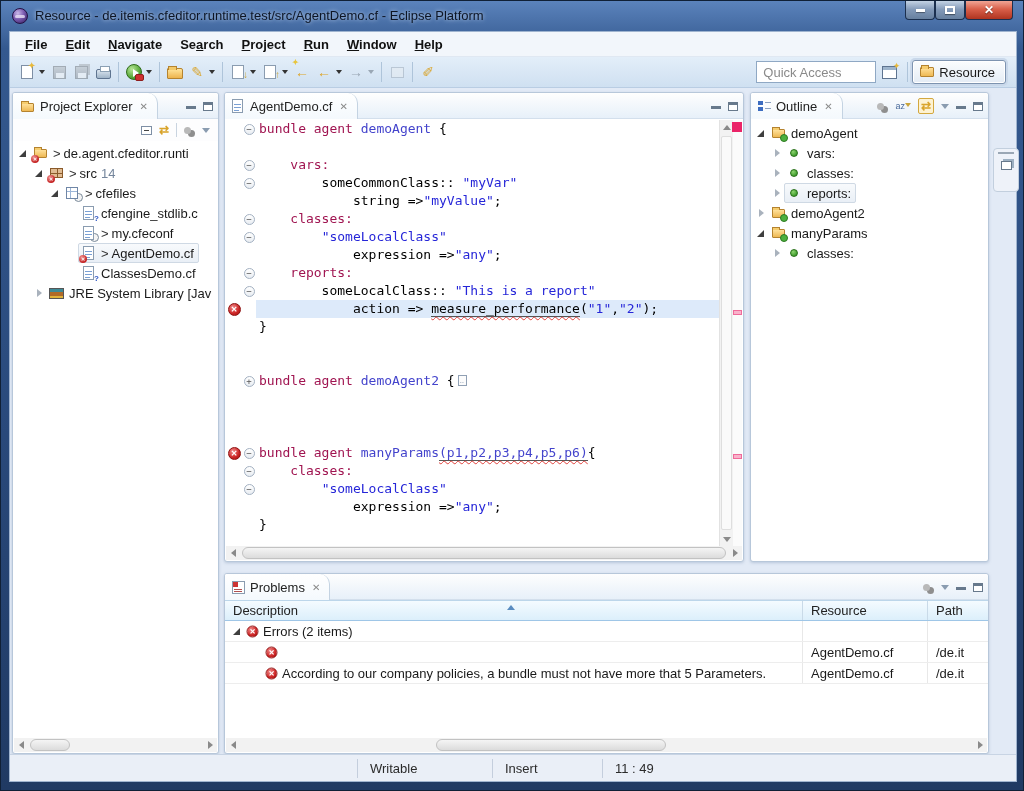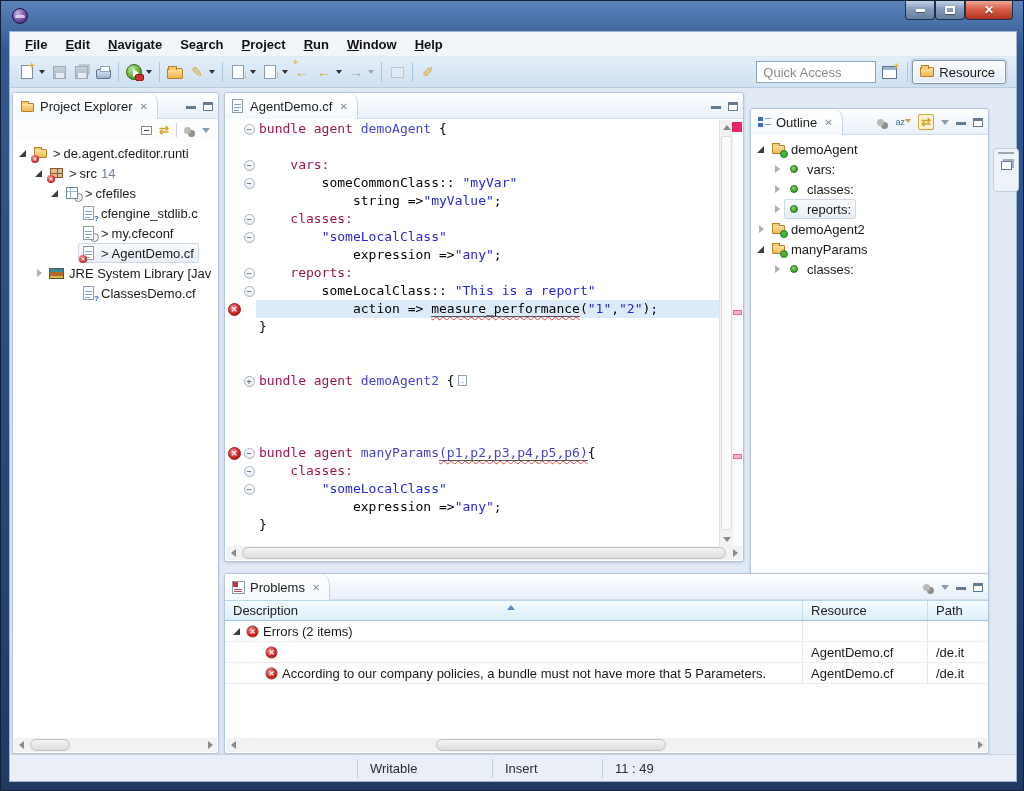--- a/index.html
+++ b/index.html
@@ -190,20 +190,21 @@
   .ic-tab-problems { width:13px; height:13px; position:relative; border:1px solid #8a9cb0; background:#fff; }
   .ic-tab-problems::before { content:""; position:absolute; left:0px; top:0px; width:5px; height:5px; background:#cc3333; }
   .ic-tab-problems::after { content:""; position:absolute; left:1px; bottom:1px; width:8px; height:1px; background:#b05050; box-shadow:0 -2px 0 0 #b05050; }
 </style>
 </head>
 <body>
 
 <div class="window">
   <div class="titlebar">
     <span class="app-icon"></span>
+    <span class="title-text">Resource - de.itemis.cfeditor.runtime.test/src/AgentDemo.cf - Eclipse Platform</span>
     <span class="win-btns">
       <span class="win-btn minb">
           <span class="glyph-min"></span>
         </span>
       <span class="win-btn maxb">
           <span class="glyph-max"></span>
         </span>
       <span class="win-btn closeb">
           <span class="glyph-x tabx-glyph">✕</span>
         </span>
@@ -364,36 +365,36 @@
             <div class="tree-row sel" style="padding-left: 51px;">
               <span class="twisty "></span>
               <span class="rowbox">
                 <span class="ticon badge-err">
                   <span class="i-file-core"></span>
                 </span>
                 <span class="dirty">&gt;</span>
                 <span class="tlabel">AgentDemo.cf</span>
               </span>
             </div>
+            <div class="tree-row" style="padding-left: 51px;">
+              <span class="twisty "></span>
+              <span class="rowbox">
+                <span class="ticon badge-q">
+                  <span class="i-file-core"></span>
+                </span>
+                <span class="tlabel">ClassesDemo.cf</span>
+              </span>
+            </div>
             <div class="tree-row" style="padding-left: 19px;">
               <span class="twisty col"></span>
               <span class="rowbox">
                 <span class="ticon">
                   <span class="i-lib-core"></span>
                 </span>
                 <span class="tlabel">JRE System Library [Jav</span>
-              </span>
-            </div>
-            <div class="tree-row" style="padding-left: 51px;">
-              <span class="twisty "></span>
-              <span class="rowbox">
-                <span class="ticon badge-q">
-                  <span class="i-file-core"></span>
-                </span>
-                <span class="tlabel">ClassesDemo.cf</span>
               </span>
             </div>
           </div>
         <div class="hscroll">
           <span class="hs-btn" style="left:0">
               <span class="tri-left"></span>
             </span>
           <span class="hthumb" style="left:16px; width:40px;"></span>
           <span class="hs-btn" style="right:0">
               <span class="tri-right"></span>
@@ -576,21 +577,21 @@
           <span class="hs-btn" style="left:0">
               <span class="tri-left"></span>
             </span>
           <span class="hthumb" style="left:16px; right:16px;"></span>
           <span class="hs-btn" style="right:0">
               <span class="tri-right"></span>
             </span>
         </div>
       </div>
 
-      <div class="panel" style="left:740px; top:20px; width:239px; height:470px;">
+      <div class="panel" style="left:740px; top:4px; width:239px; height:470px;">
         <div class="phdr">
           <span class="tab">
             <span class="ic-tab-outline"></span>
             <span class="tab-label">Outline</span>
             <span class="tabx tabx-glyph">✕</span>
           </span>
           <span class="hdr-btns">
             <span class="ic-focus"></span>
             <span class="ic-sort">az</span>
             <span class="ic-link toggled">⇄</span>

